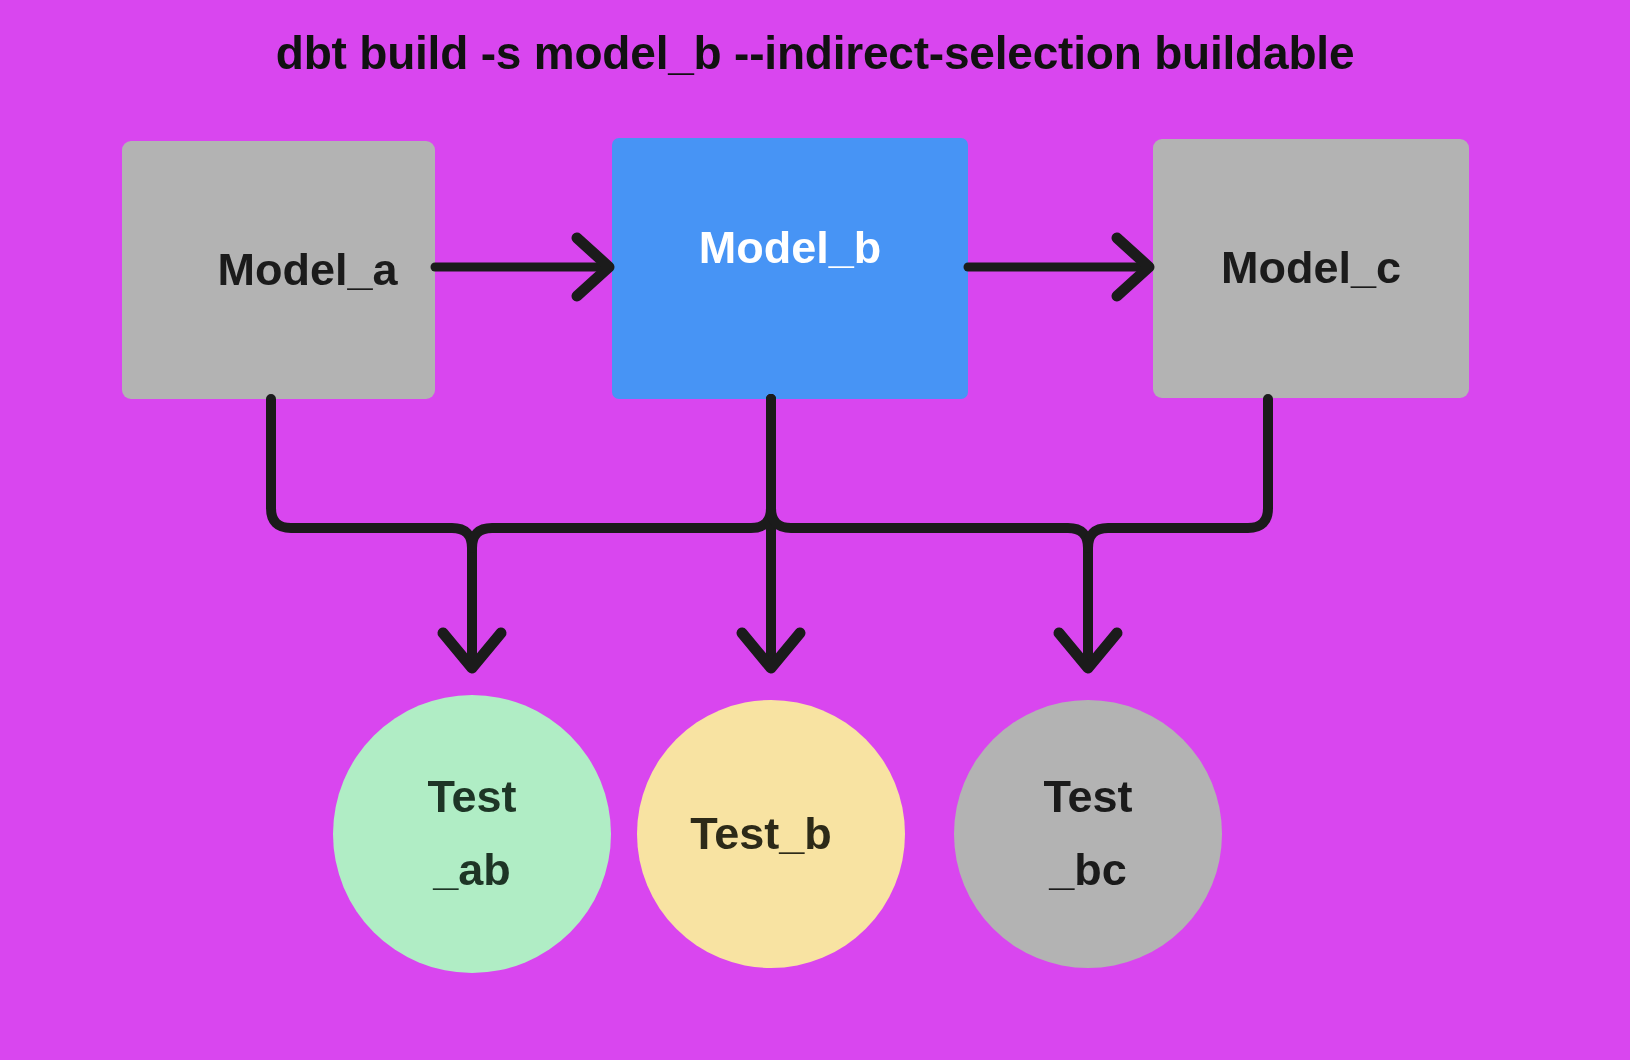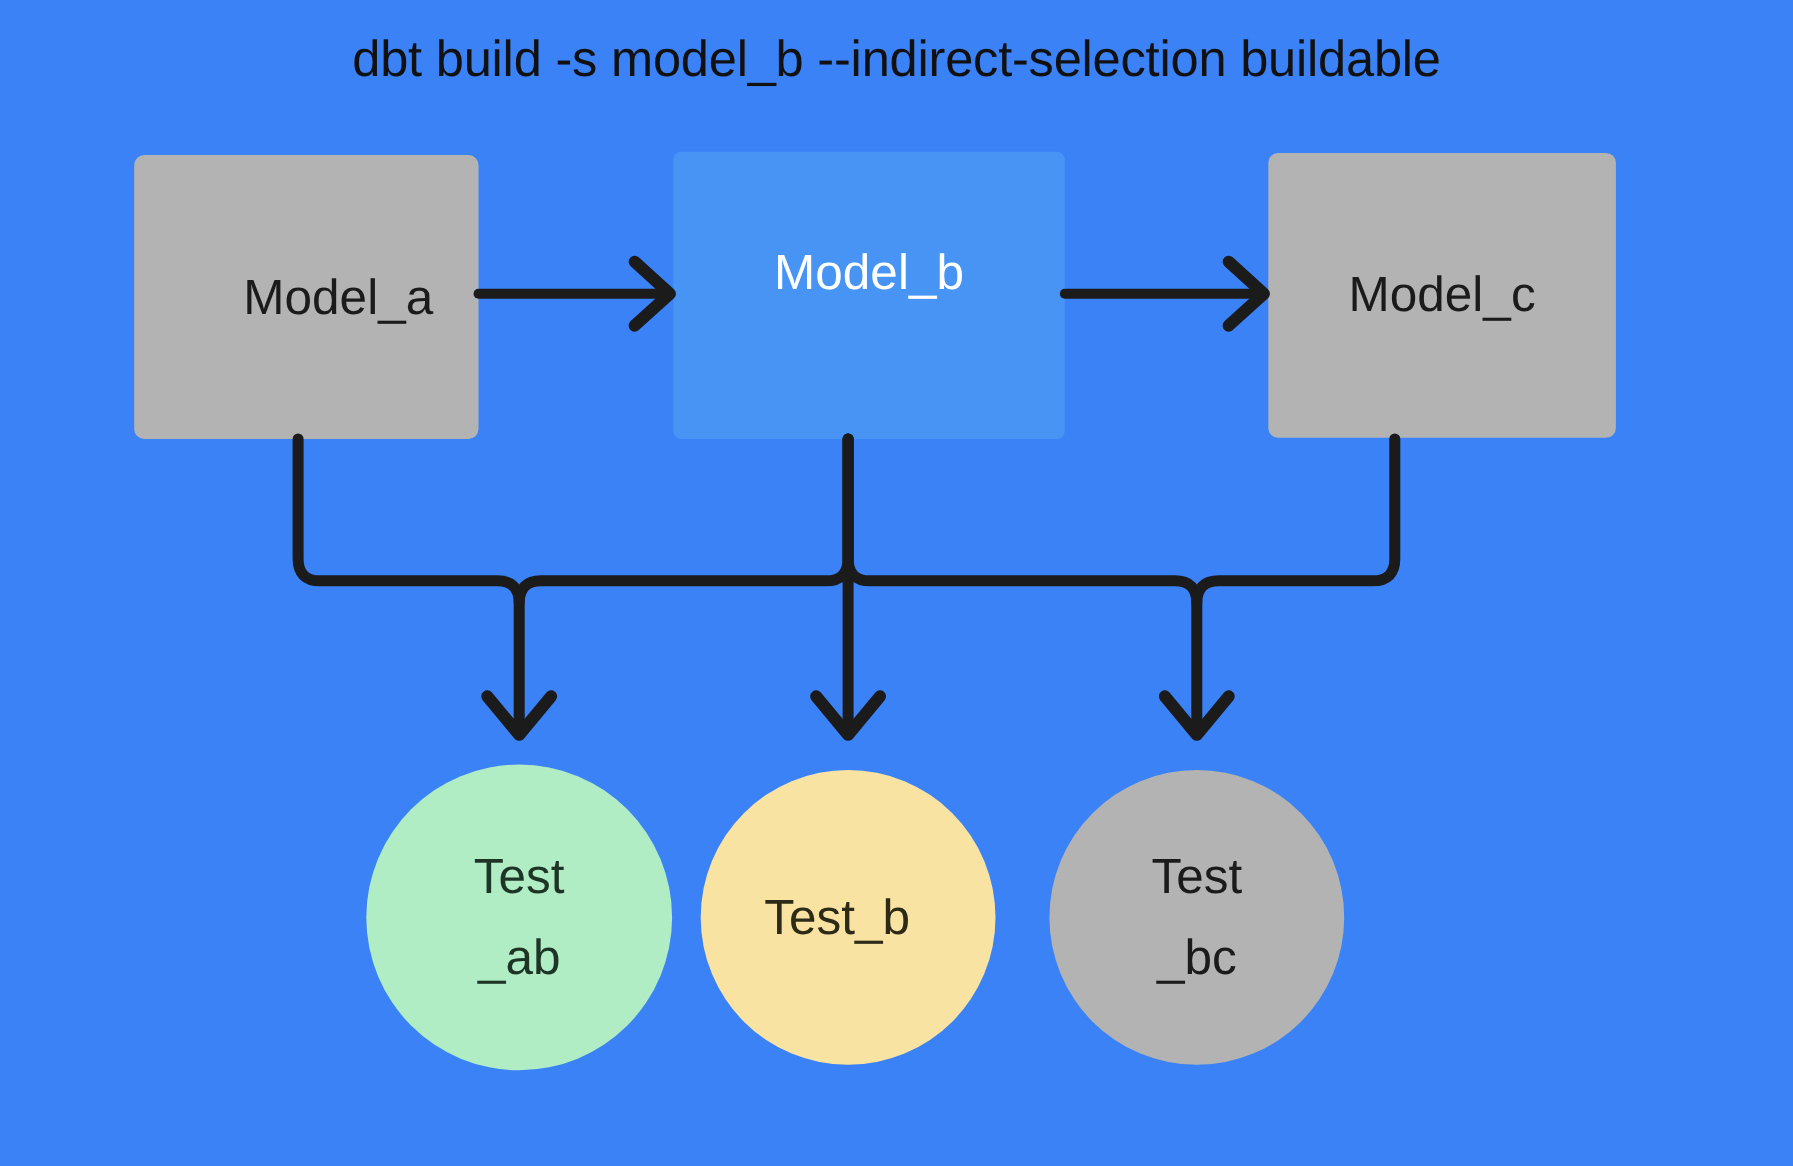--- a/index.html
+++ b/index.html
@@ -7,22 +7,23 @@
     padding: 0;
     background: #ffffff;
   }
   body {
     font-family: "Liberation Sans", sans-serif;
   }
   #canvas {
     position: relative;
     width: 1630px;
     height: 1060px;
-    background: #3b82f6;
+    background: #d946ef;
     overflow: hidden;
+    font-weight: bold;
   }
   #diagram-svg {
     position: absolute;
     left: 0;
     top: 0;
     width: 1630px;
     height: 1060px;
   }
   .node-label {
     position: absolute;

